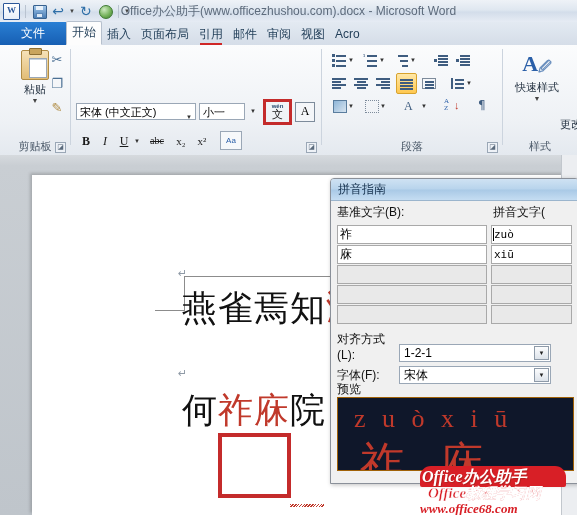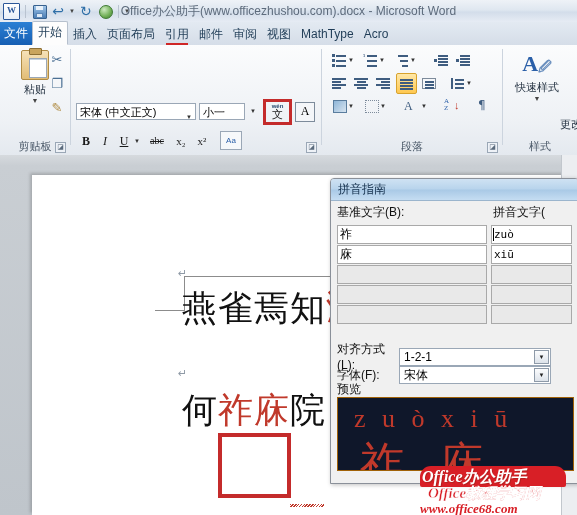--- a/index.html
+++ b/index.html
@@ -53,21 +53,21 @@
     background:linear-gradient(to bottom,#e3eaf2,#d5dde8);
     border-bottom:1px solid #b6c0cd;
   }
   .tabs{position:absolute;left:0;top:0;height:23px;display:flex;align-items:flex-end;}
   .tab{
     height:21px;line-height:21px;padding:0 5px;font-size:12px;color:#1f3c56;
     white-space:nowrap;position:relative;
   }
   .tab.file{
     background:linear-gradient(to bottom,#2a7fd4,#175fb3);color:#fff;height:23px;line-height:23px;
-    padding:0 4px;font-size:12px;
+    padding:0 21px;font-size:12px;
   }
   .tab.active{
     background:#fdfdfd;border:1px solid #b6c0cd;border-bottom:1px solid #fdfdfd;
     border-radius:2px 2px 0 0;height:22px;line-height:21px;
   }
   .tab.underlined:after{
     content:"";position:absolute;left:6px;right:6px;bottom:0px;height:2px;background:#cf2626;
   }
 
   
@@ -305,21 +305,20 @@
   <div class="tabstrip">
     <div class="tabs">
       <div class="tab file">文件</div>
       <div class="tab active">开始</div>
       <div class="tab">插入</div>
       <div class="tab">页面布局</div>
       <div class="tab underlined">引用</div>
       <div class="tab">邮件</div>
       <div class="tab">审阅</div>
       <div class="tab">视图</div>
-      <div class="tab">MathType</div>
       <div class="tab">Acro</div>
     </div>
   </div>
 
   <div class="ribbon">
 
     <div class="group" style="left:0;width:70px;">
       <div class="paste-btn">
         <div class="clipboard-ico"></div>
         <div class="paste-label">粘贴</div>
@@ -557,21 +556,21 @@
         <div class="grow">
           <div class="gcell base empty"></div>
           <div class="gcell pinyin empty"></div>
         </div>
         <div class="grow">
           <div class="gcell base empty"></div>
           <div class="gcell pinyin empty"></div>
         </div>
       </div>
 
-      <div class="fld-row" style="top:140px;">
+      <div class="fld-row" style="top:130px;align-items:flex-end;">
         <span class="fld-label">对齐方式(L):</span>
         <span class="sel">
           <span>1-2-1</span>
           <span class="btn">▼</span>
         </span>
       </div>
 
       <div class="fld-row" style="top:165px;">
         <span class="fld-label">字体(F):</span>
         <span class="sel">

